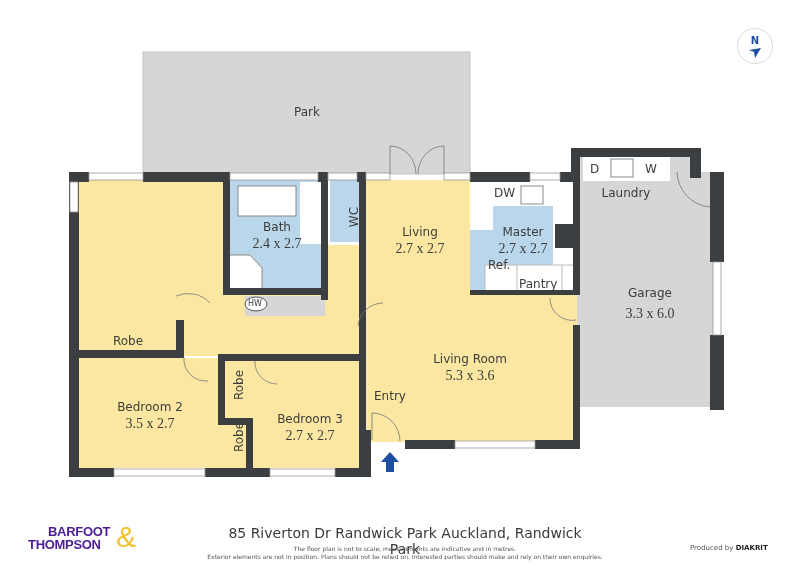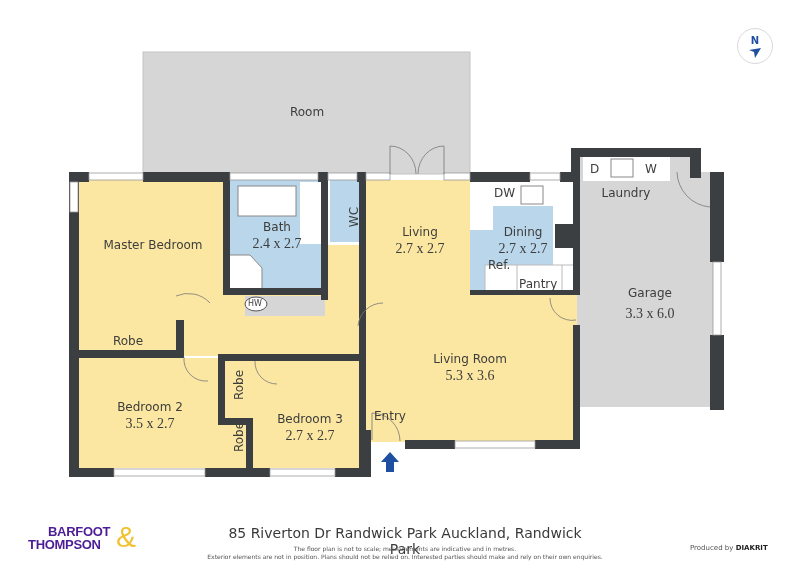--- a/index.html
+++ b/index.html
@@ -117,59 +117,58 @@
     <path d="M184,357 A22,22 0 0 0 208,381"></path>
     <path d="M255,361 A22,22 0 0 0 277,384"></path>
     <path d="M550,298 A22,22 0 0 0 576,320"></path>
     <path d="M677,172 A36,36 0 0 0 710,207"></path>
   </g>
 
   <path d="M390,452 L399,462 L394,462 L394,472 L386,472 L386,462 L381,462 Z" fill="#1e4fa0"></path>
 </svg>
 
 <div class="lbl" style="left:280px;top:105px;width:54px;">
-    <span class="n">Room</span>
+    <span class="n">Park</span>
   </div>
 
 <div class="lbl" style="left:88px;top:238px;width:130px;">
-  <span class="n">Master Bedroom</span>
 </div>
 
 <div class="lbl" style="left:230px;top:220px;width:94px;">
   <span class="n">Bath</span>
     <span class="d">2.4 x 2.7</span>
 </div>
 
 <div class="vlbl" style="left:344px;top:210px;">WC</div>
 
 <div class="lbl" style="left:380px;top:225px;width:80px;">
   <span class="n">Living</span>
     <span class="d">2.7 x 2.7</span>
 </div>
 
 <div class="lbl" style="left:488px;top:225px;width:70px;">
-  <span class="n">Dining</span>
+  <span class="n">Master</span>
     <span class="d">2.7 x 2.7</span>
 </div>
 
 <div class="lbl" style="left:590px;top:186px;width:72px;">
     <span class="n">Laundry</span>
   </div>
 
 <div class="lbl" style="left:605px;top:286px;width:90px;">
   <span class="n">Garage</span>
     <span class="d" style="margin-top:4px;">3.3 x 6.0</span>
 </div>
 
 <div class="lbl" style="left:415px;top:352px;width:110px;">
   <span class="n">Living Room</span>
     <span class="d">5.3 x 3.6</span>
 </div>
 
-<div class="lbl" style="left:368px;top:389px;width:44px;margin-top:20px;">
+<div class="lbl" style="left:368px;top:389px;width:44px;">
     <span class="n">Entry</span>
   </div>
 
 <div class="lbl" style="left:100px;top:400px;width:100px;">
   <span class="n">Bedroom 2</span>
     <span class="d">3.5 x 2.7</span>
 </div>
 
 <div class="lbl" style="left:260px;top:412px;width:100px;">
   <span class="n">Bedroom 3</span>

